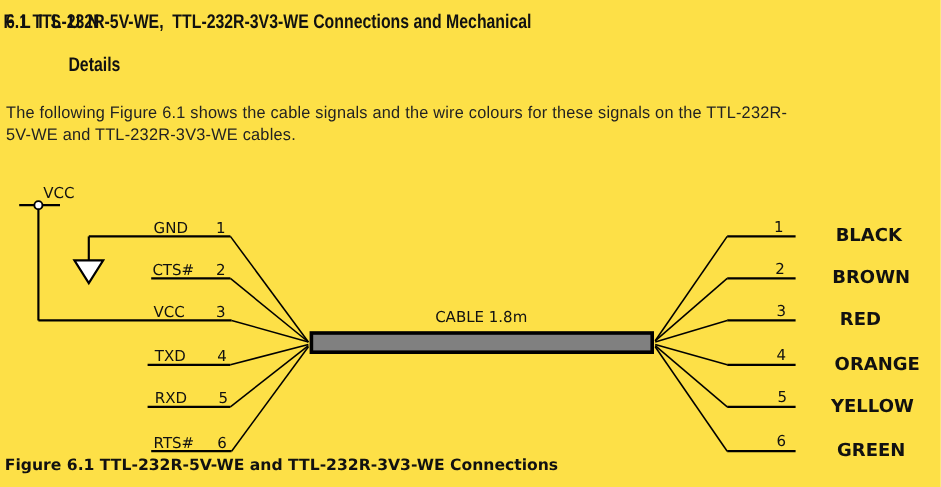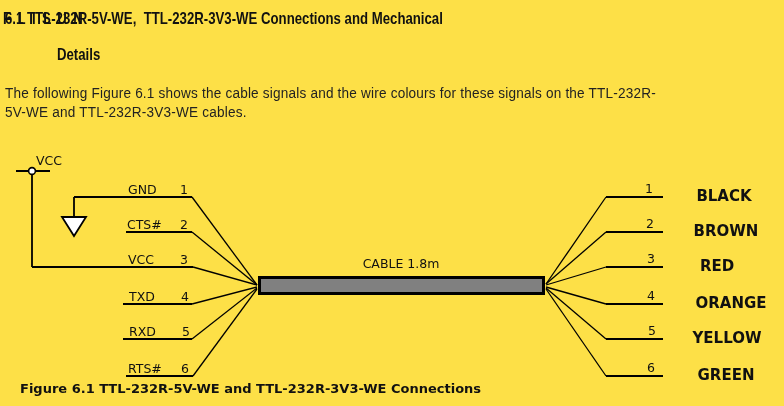--- a/index.html
+++ b/index.html
@@ -14,21 +14,21 @@
            transform:scaleX(0.80);transform-origin:0 50%;color:#111;}
   .overlay-txt{position:absolute;left:3px;top:9px;font-weight:bold;font-size:16.5px;
            letter-spacing:8px;transform:scaleX(0.80);transform-origin:0 50%;color:#111;}
 
   
   .body-line{position:absolute;left:5px;font-size:14px;letter-spacing:0.2px;
            white-space:pre;color:#222;transform:scaleX(0.97);transform-origin:0 50%;}
   .bl1{top:85px;} .bl2{top:104px;}
 
   
-  .caption{position:absolute;left:20px;top:381px;font-weight:bold;font-size:13px;
+  .caption{position:absolute;left:4px;top:381px;font-weight:bold;font-size:13px;
            font-family:"DejaVu Sans",sans-serif;color:#111;white-space:pre;}
 
   svg{position:absolute;left:0;top:0;}
   svg text{font-family:"DejaVu Sans",sans-serif;font-size:12.5px;fill:#111;}
   svg text.pin-num{font-size:12.5px;}
   svg text.color-word{font-size:15px;font-weight:bold;}
   .wire{stroke:#000;stroke-width:1.8;fill:none;}
   .diag{stroke:#000;stroke-width:1.3;fill:none;}
 </style>
 </head>

